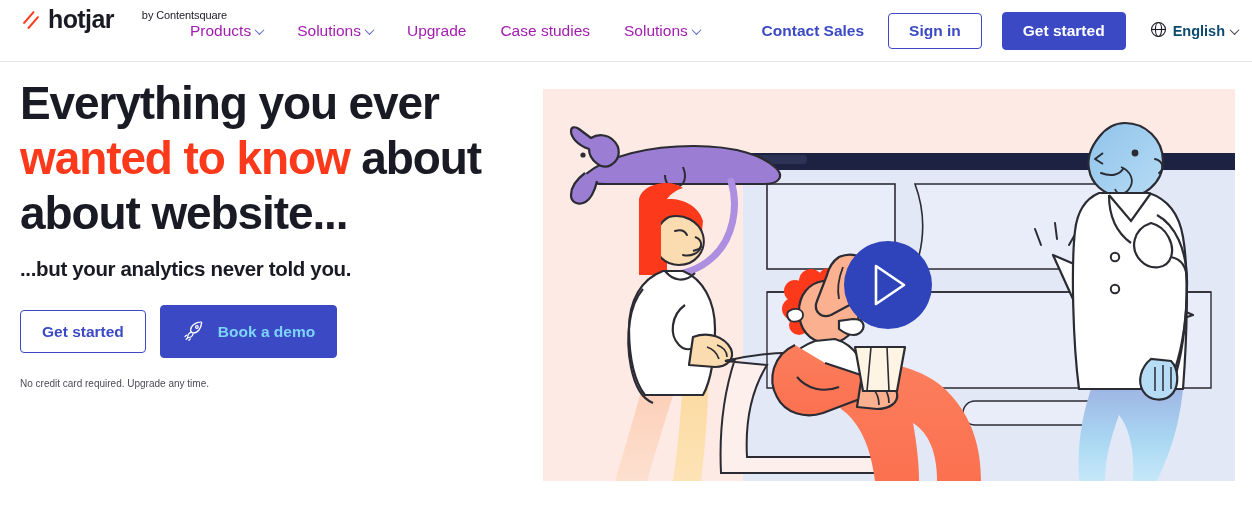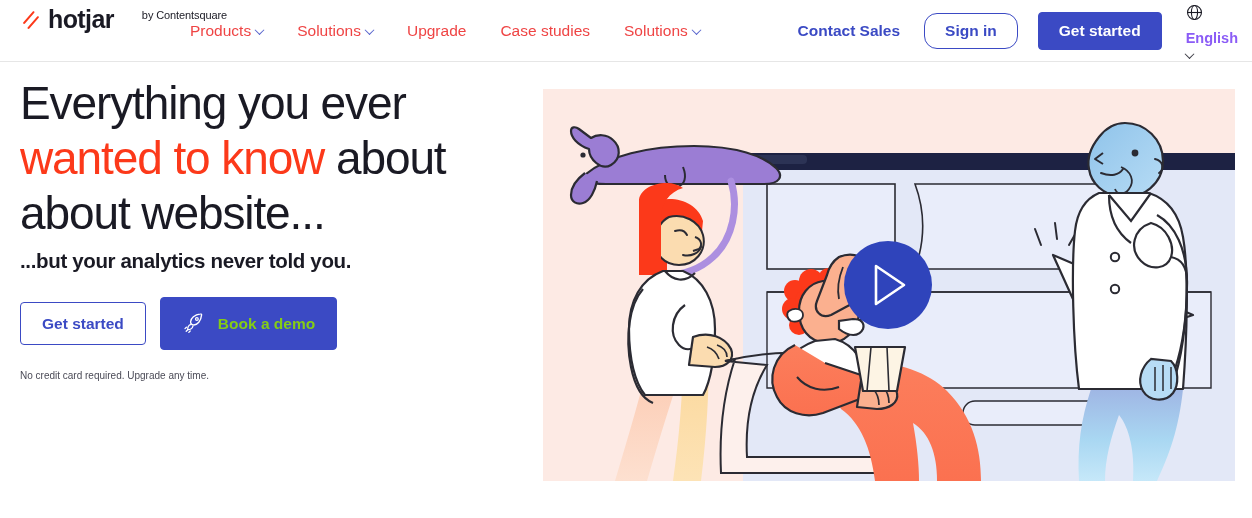--- a/index.html
+++ b/index.html
@@ -57,21 +57,21 @@
     height: 62px;
     display: flex;
     align-items: center;
     gap: 0px;
   }
   .nav-item {
     display: flex;
     align-items: center;
     gap: 5px;
     font-size: 15.5px;
-    color: #ef4444;
+    color: #a21caf;
     padding: 0 17px;
     cursor: pointer;
     white-space: nowrap;
   }
   .nav-item:first-child { padding-left: 0; }
   .chev {
     display: inline-block;
     width: 7px; height: 7px;
     border-right: 1.4px solid #3b4ac4;
     border-bottom: 1.4px solid #3b4ac4;
@@ -95,21 +95,21 @@
     margin-right: 16px;
     cursor: pointer;
     white-space: nowrap;
   }
   .btn-signin {
     font-size: 15.5px;
     font-weight: 700;
     color: #3b4ac4;
     background: #fff;
     border: 1px solid #3b4ac4;
-    border-radius: 13px;
+    border-radius: 4px;
     padding: 9px 20px;
     cursor: pointer;
     white-space: nowrap;
     line-height: 1;
     font-family: inherit;
   }
   .btn-getstarted-top {
     font-size: 15.5px;
     font-weight: 700;
     color: #ffffff;
@@ -118,28 +118,28 @@
     border-radius: 4px;
     padding: 10px 20px;
     margin-left: 12px;
     cursor: pointer;
     white-space: nowrap;
     line-height: 1;
     font-family: inherit;
   }
   .lang {
     display: flex;
+    align-items: center;
     gap: 6px;
     margin-left: 16px;
     cursor: pointer;
     font-size: 14.5px;
     font-weight: 700;
-    color: #8b5cf6;
-    white-space: nowrap;
-    flex-direction: column;
+    color: #0c4a6e;
+    white-space: nowrap;
   }
   .lang .chev {
     border-right-color: #1a1a24;
     border-bottom-color: #1a1a24;
   }
 
   
   .hero {
     position: relative;
     width: 1252px;
@@ -148,24 +148,24 @@
   }
   .hero-left {
     position: absolute;
     left: 20px;
     top: 14px;
     width: 500px;
   }
   .headline {
     font-size: 46px;
     line-height: 55px;
-    font-weight: 400;
+    font-weight: 700;
     letter-spacing: -1.1px;
     color: #1a1a24;
-    margin-bottom: 8px;
+    margin-bottom: 16px;
   }
   .headline .accent { color: #fc391a; }
   .subhead {
     font-size: 20.5px;
     font-weight: 700;
     color: #1a1a24;
     letter-spacing: -0.35px;
     margin-bottom: 24px;
   }
   .body-copy {
@@ -188,21 +188,21 @@
     line-height: 1;
     font-family: inherit;
     white-space: nowrap;
   }
   .btn-solid {
     display: flex;
     align-items: center;
     gap: 12px;
     font-size: 15.5px;
     font-weight: 700;
-    color: #84cc16;
+    color: #7dd3fc;
     background: #3b4ac4;
     border: 1px solid #3b4ac4;
     border-radius: 4px;
     padding: 12px 21px;
     cursor: pointer;
     line-height: 1;
     font-family: inherit;
     white-space: nowrap;
   }
   .fineprint {

